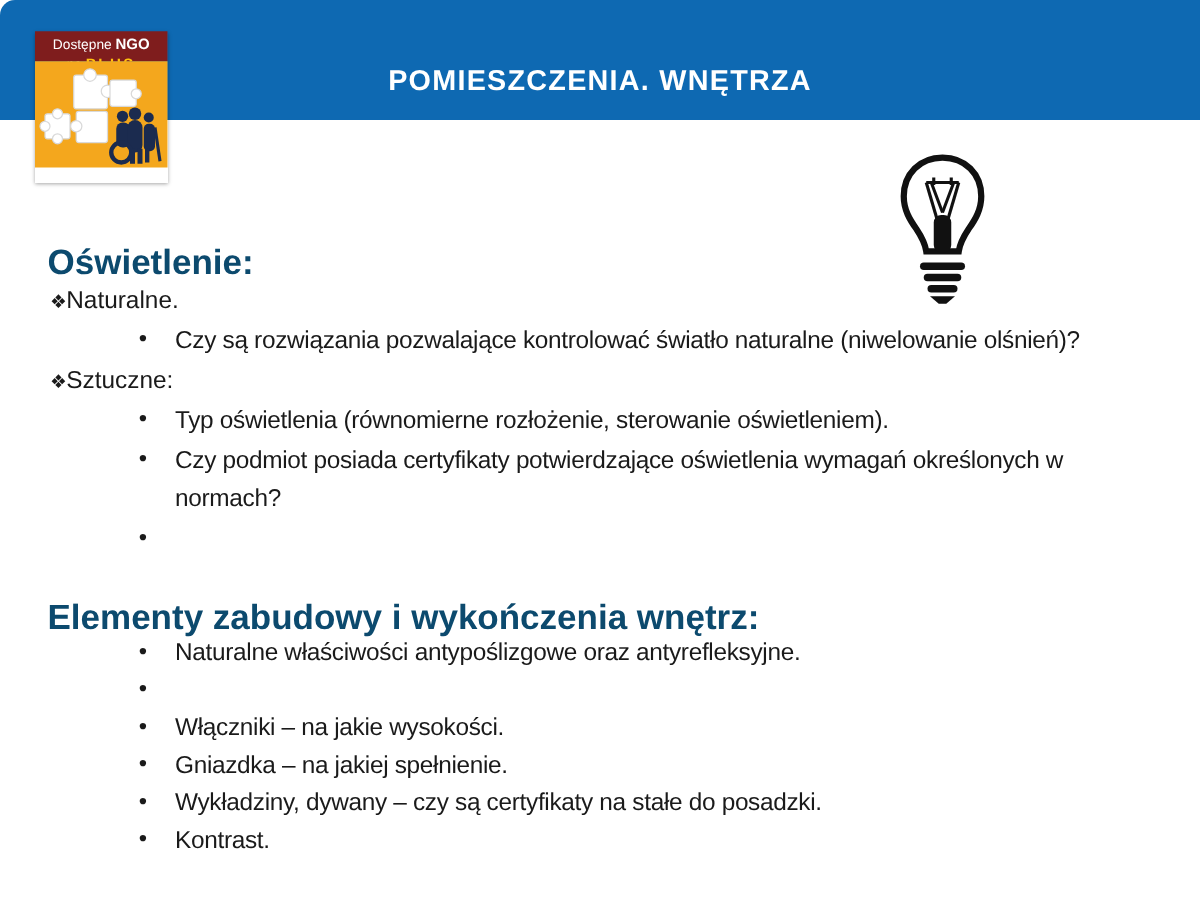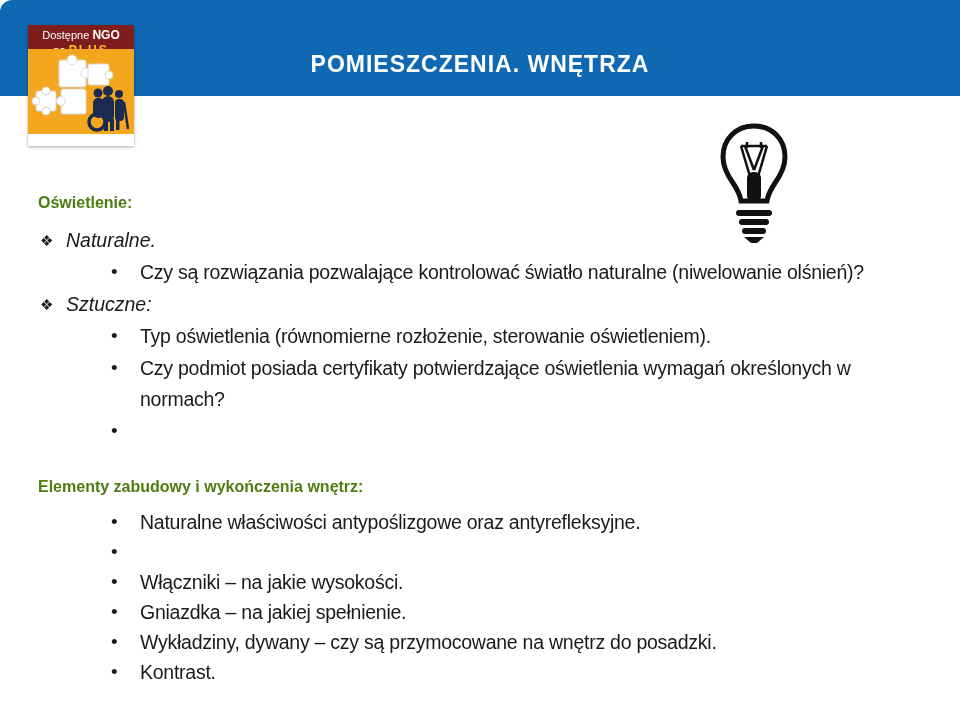--- a/index.html
+++ b/index.html
@@ -19,25 +19,25 @@
   
   .logo{position:absolute;left:28px;top:25px;width:106px;height:121px;box-shadow:0 1px 3px rgba(0,0,0,.35);}
   .logo-black{height:24px;background:#7f1d1d;color:#ffffff;text-align:center;
     font-size:11px;line-height:15px;padding-top:3px;box-sizing:border-box;}
   .logo-black .bold-w{font-weight:bold;font-size:12px;}
   .logo-black .bold-y{font-weight:bold;font-size:12px;color:#FFC20E;letter-spacing:2px;text-decoration:underline;}
   .logo-yellow{height:85px;background:#F4A71D;position:relative;overflow:hidden;}
   
   .bulb{position:absolute;left:714px;top:120px;width:80px;height:125px;}
   
-  .h{position:absolute;left:38px;font-size:16px;font-weight:bold;color:#4d7c0f;white-space:nowrap;}
+  .h{position:absolute;left:38px;font-size:28px;font-weight:bold;color:#0c4a6e;white-space:nowrap;}
   .row{position:absolute;left:0;width:960px;height:30px;font-size:19.5px;color:#1a1a1a;}
   .b1{position:absolute;left:40px;top:3px;font-size:15px;color:#1a1a1a;}
   .b2{position:absolute;left:111px;top:0;font-size:19px;color:#1a1a1a;}
-  .t1{position:absolute;left:66px;white-space:nowrap;font-style:italic;}
+  .t1{position:absolute;left:53px;white-space:nowrap;}
   .t2{position:absolute;left:140px;white-space:nowrap;letter-spacing:-0.25px;}
 </style>
 </head>
 <body>
 
 <div class="slide">
 
   <div class="header-bar"></div>
   <div class="slide-title">POMIESZCZENIA. WNĘTRZA</div>
 
@@ -143,20 +143,20 @@
   <div class="row" style="top:571px">
     <span class="b2">•</span>
     <span class="t2">Włączniki – na jakie wysokości.</span>
   </div>
   <div class="row" style="top:601px">
     <span class="b2">•</span>
     <span class="t2">Gniazdka – na jakiej spełnienie.</span>
   </div>
   <div class="row" style="top:631px">
     <span class="b2">•</span>
-    <span class="t2">Wykładziny, dywany – czy są przymocowane na wnętrz do posadzki.</span>
+    <span class="t2">Wykładziny, dywany – czy są certyfikaty na stałe do posadzki.</span>
   </div>
   <div class="row" style="top:661px">
     <span class="b2">•</span>
     <span class="t2">Kontrast.</span>
   </div>
 
 </div>
 
 </body></html>

